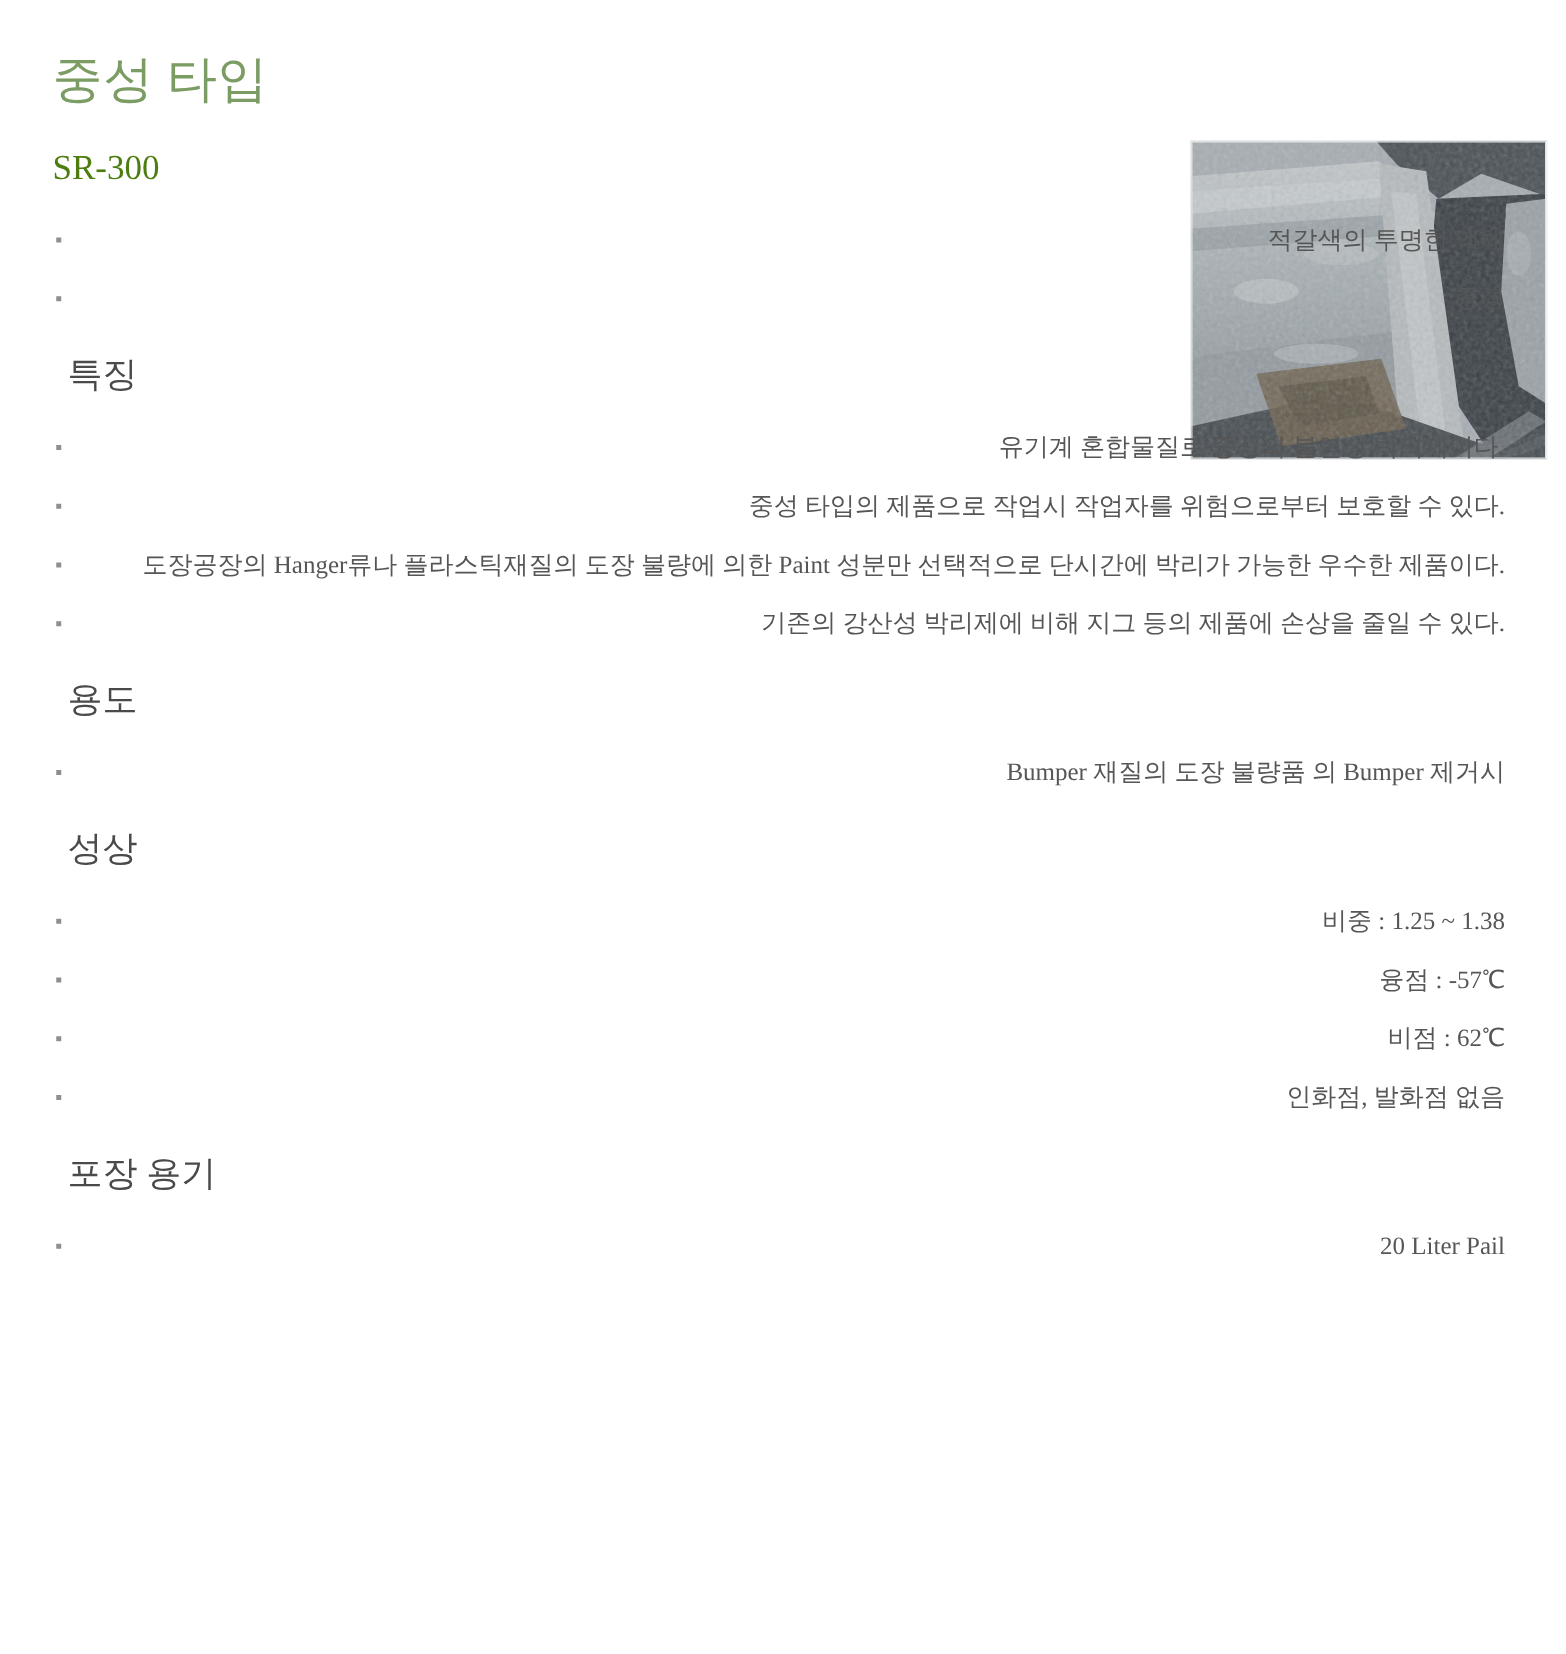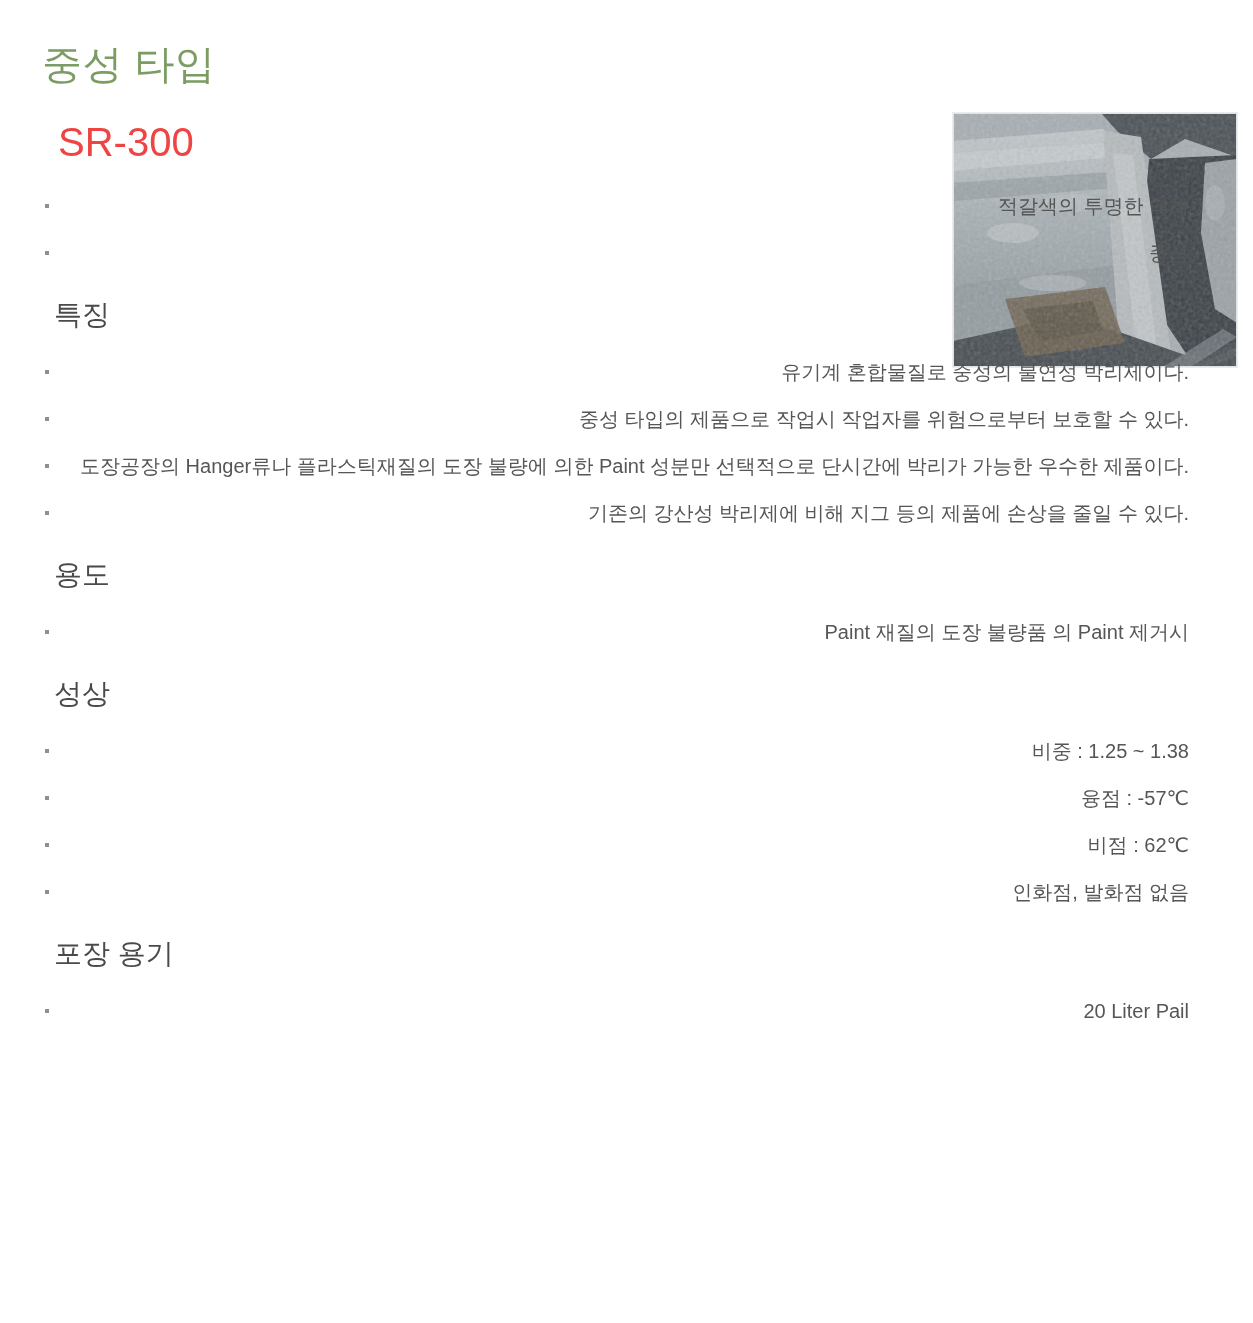--- a/index.html
+++ b/index.html
@@ -6,39 +6,40 @@
     margin: 0;
     padding: 0;
     background: #ffffff;
     width: 1253px;
     height: 1323px;
     overflow: hidden;
     font-family: "Liberation Sans", "DejaVu Sans", sans-serif;
     position: relative;
   }
   .page {
-    padding: 40px 64px 0 42px;
+    padding: 40px 49px 0 42px;
     position: relative;
     box-sizing: border-box;
     width: 1253px;
+    font-family: Liberation Serif, serif;
   }
   h1.page-title {
     margin: 0;
     font-size: 40px;
     line-height: 1.2;
     font-weight: 500;
     color: #7b9c62;
     letter-spacing: 0.5px;
   }
   h2.product-name {
-    margin: 30px 0 0 16px;
-    font-size: 40px;
+    margin: 30px 0 0 0;
+    font-size: 28px;
     line-height: 1.2;
     font-weight: 500;
-    color: #ef4444;
+    color: #4d7c0f;
   }
   h3.section-heading {
     margin: 30px 0 0 12px;
     font-size: 28px;
     line-height: 1.25;
     font-weight: 500;
     color: #4a4a4a;
   }
   ul.bullets {
     list-style: none;
@@ -144,21 +145,21 @@
   <div id="sections">
       <h3 class="section-heading">특징</h3>
       <ul class="bullets">
         <li>유기계 혼합물질로 중성의 불연성 박리제이다.</li>
         <li>중성 타입의 제품으로 작업시 작업자를 위험으로부터 보호할 수 있다.</li>
         <li>도장공장의 Hanger류나 플라스틱재질의 도장 불량에 의한 Paint 성분만 선택적으로 단시간에 박리가 가능한 우수한 제품이다.</li>
         <li>기존의 강산성 박리제에 비해 지그 등의 제품에 손상을 줄일 수 있다.</li>
       </ul>
       <h3 class="section-heading">용도</h3>
       <ul class="bullets">
-        <li>Paint 재질의 도장 불량품 의 Paint 제거시</li>
+        <li>Bumper 재질의 도장 불량품 의 Bumper 제거시</li>
       </ul>
       <h3 class="section-heading">성상</h3>
       <ul class="bullets">
         <li>비중 : 1.25 ~ 1.38</li>
         <li>융점 : -57℃</li>
         <li>비점 : 62℃</li>
         <li>인화점, 발화점 없음</li>
       </ul>
       <h3 class="section-heading">포장 용기</h3>
       <ul class="bullets">

